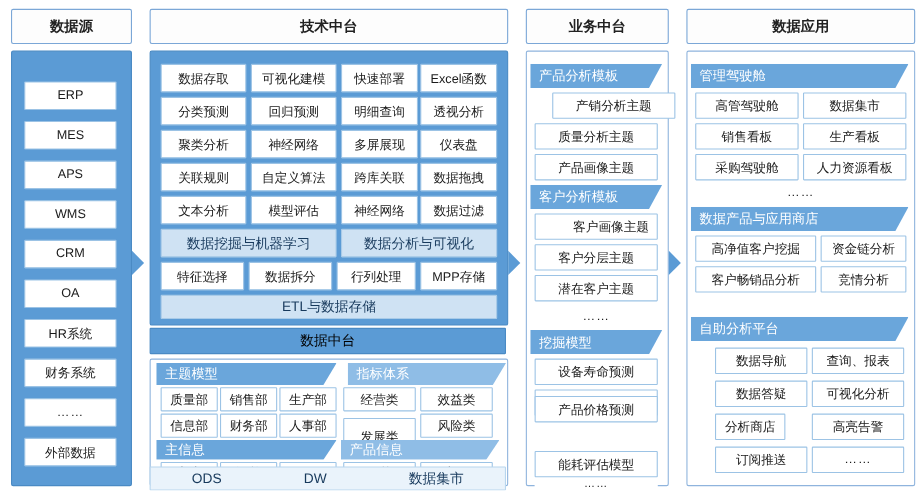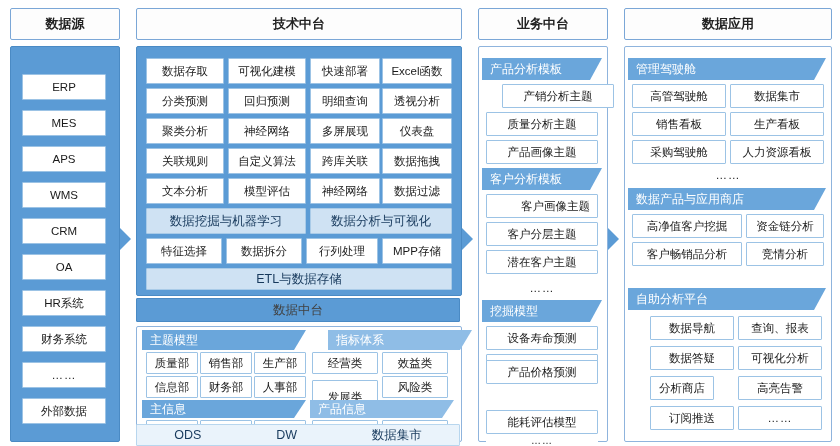--- a/index.html
+++ b/index.html
@@ -25,21 +25,21 @@
   
   .banner{
     position:absolute;background:#6aa6db;color:#fff;font-size:12px;
     display:flex;align-items:center;padding-left:8px;box-sizing:border-box;
     clip-path:polygon(0 0,100% 0,calc(100% - 12px) 100%,0 100%);
   }
   .banner.light{background:#8fbde6;}
 
   
   .wbar{
-    position:absolute;background:#5b9bd5;color:#404040;
+    position:absolute;background:#5b9bd5;color:#000000;
     display:flex;align-items:center;justify-content:center;
     font-size:12.5px;box-sizing:border-box;border:1px solid #4a8ac4;border-radius:1px;
   }
   .wbar.lt{background:#cfe2f3;color:#17395c;border-color:#a9cbe8;}
 
   
   .arrow{position:absolute;width:0;height:0;}
   .leftcol-inner{position:absolute;background:#5b9bd5;border:1px solid #4a8ac4;border-radius:2px;}
 </style>
 </head>
@@ -98,21 +98,21 @@
   <div class="cell" style="position:absolute;left:306px;top:238px;width:72px;height:26px;">行列处理</div>
   <div class="cell" style="position:absolute;left:382px;top:238px;width:70px;height:26px;">MPP存储</div>
 
   <div class="wbar lt" style="left:146px;top:268px;width:306px;height:22px;">ETL与数据存储</div>
 
   <div class="wbar" style="left:136px;top:298px;width:324px;height:24px;">数据中台</div>
 
   <div class="col-frame" style="left:136px;top:326px;width:324px;height:114px;"></div>
 
   <div class="banner" style="left:142px;top:330px;width:164px;height:20px;">主题模型</div>
-  <div class="banner light" style="left:328px;top:330px;width:144px;height:20px;">指标体系</div>
+  <div class="banner light" style="left:316px;top:330px;width:144px;height:20px;">指标体系</div>
 
   <div class="cell" style="position:absolute;left:146px;top:352px;width:52px;height:22px;">质量部</div>
   <div class="cell" style="position:absolute;left:200px;top:352px;width:52px;height:22px;">销售部</div>
   <div class="cell" style="position:absolute;left:254px;top:352px;width:52px;height:22px;">生产部</div>
   <div class="cell" style="position:absolute;left:146px;top:376px;width:52px;height:22px;">信息部</div>
   <div class="cell" style="position:absolute;left:200px;top:376px;width:52px;height:22px;">财务部</div>
   <div class="cell" style="position:absolute;left:254px;top:376px;width:52px;height:22px;">人事部</div>
 
   <div class="cell" style="position:absolute;left:312px;top:352px;width:66px;height:22px;">经营类</div>
   <div class="cell" style="position:absolute;left:382px;top:352px;width:66px;height:22px;">效益类</div>

